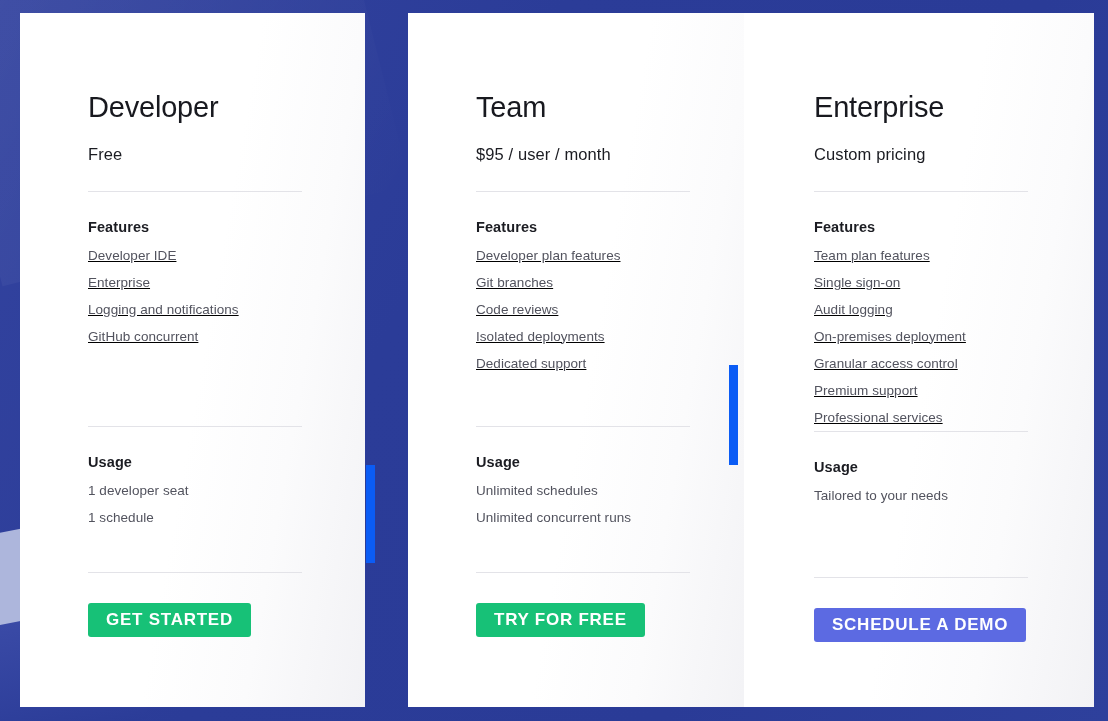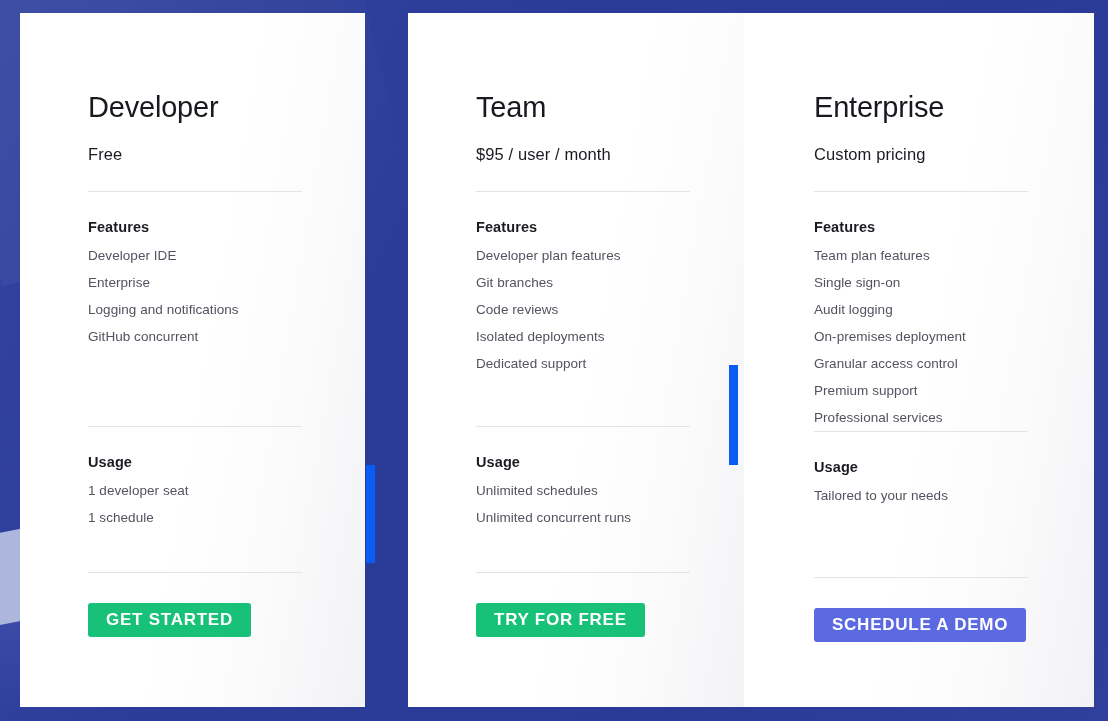--- a/index.html
+++ b/index.html
@@ -120,21 +120,21 @@
   }
   .item-list li {
     font-size: 13.5px;
     color: #52535e;
     line-height: 27px;
     white-space: nowrap;
     letter-spacing: .05px;
   }
 
   .features-block { padding-top: 27px; }
-  .features-block .item-list { margin-top: 7px; }
+  .features-block .item-list { margin-top: 7px; text-decoration: underline; }
 
   .usage-block { padding-top: 27px; }
   .usage-block .item-list { margin-top: 7px; }
 
   .cta {
     display: inline-block;
     border: none;
     border-radius: 3px;
     color: #ffffff;
     font-family: "Liberation Sans", sans-serif;

